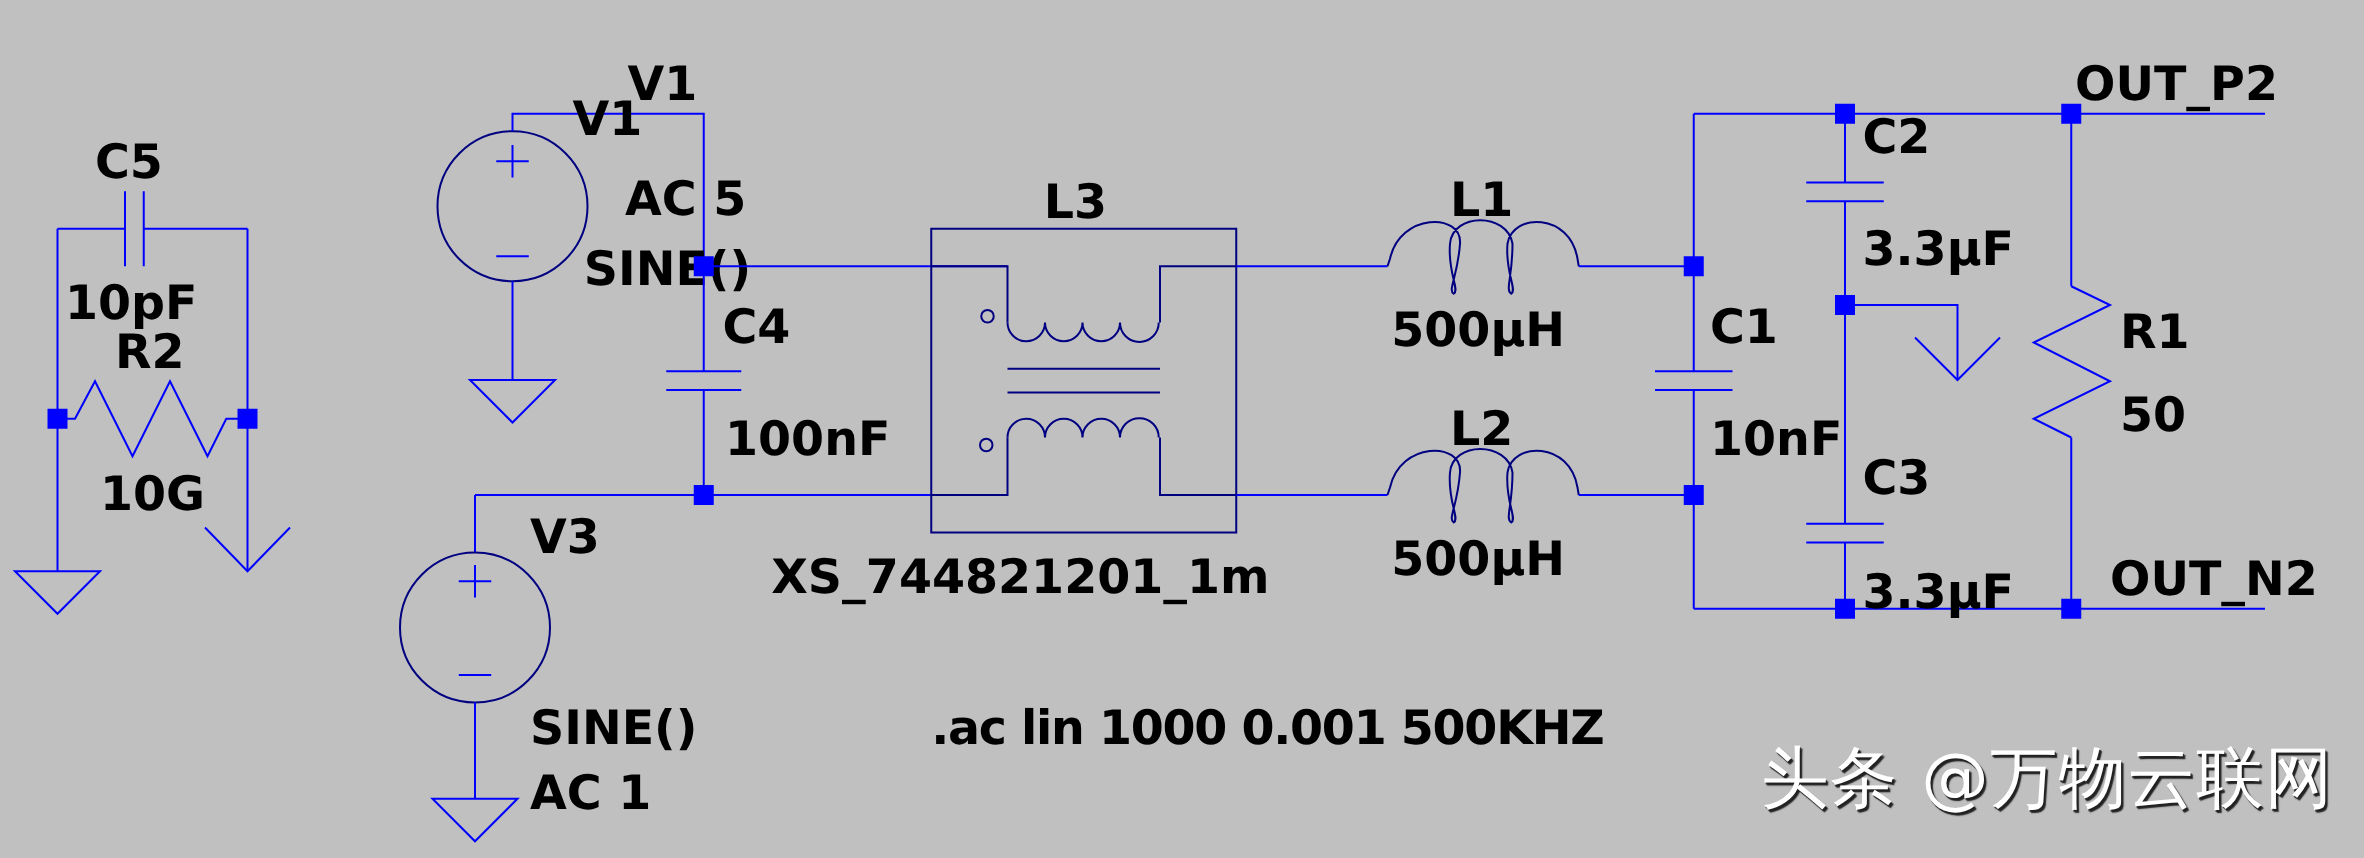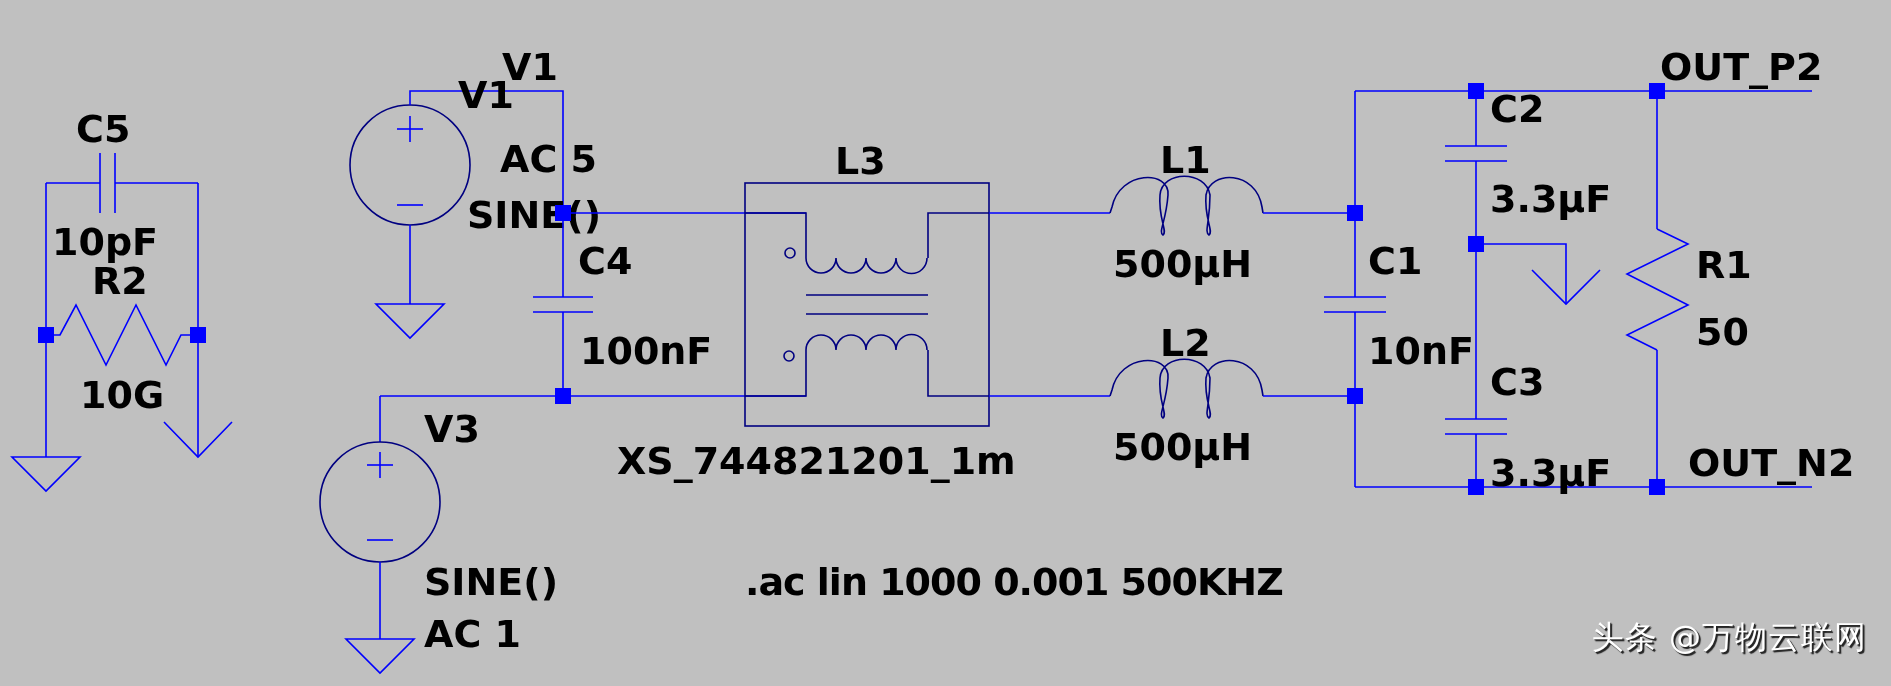--- a/index.html
+++ b/index.html
@@ -6,21 +6,21 @@
   body { width: 1891px; height: 686px; overflow: hidden; position: relative; }
   svg#schematic { position: absolute; left: 0; top: 0; width: 1891px; height: 686px; }
   .wire { stroke: #0000ff; stroke-width: 1.6; fill: none; }
   .sym { stroke: #000080; stroke-width: 1.6; fill: none; }
   .sym-blue { stroke: #0000ff; stroke-width: 1.6; fill: none; }
   .junction { fill: #0000ff; }
   .lbl { font-family: "DejaVu Sans", sans-serif; font-weight: bold; font-size: 38px; fill: #000; }
   .lbl-cond { font-family: "DejaVu Sans", sans-serif; font-weight: bold; font-size: 38px; fill: #000; letter-spacing: -1px; }
   .watermark {
     position: absolute; right: 24px; bottom: 26px;
-    font-family: "DejaVu Sans", sans-serif; font-size: 32px; color: #ffffff;
+    font-family: "DejaVu Sans", sans-serif; font-size: 54px; color: #ffffff;
     text-shadow: 2px 2px 1px #222, 1px 1px 0 #444;
     letter-spacing: 1px;
   }
 </style>
 </head>
 <body>
 
 <svg id="schematic" viewBox="0 0 1891 686" xmlns="http://www.w3.org/2000/svg">
 
   <g>

